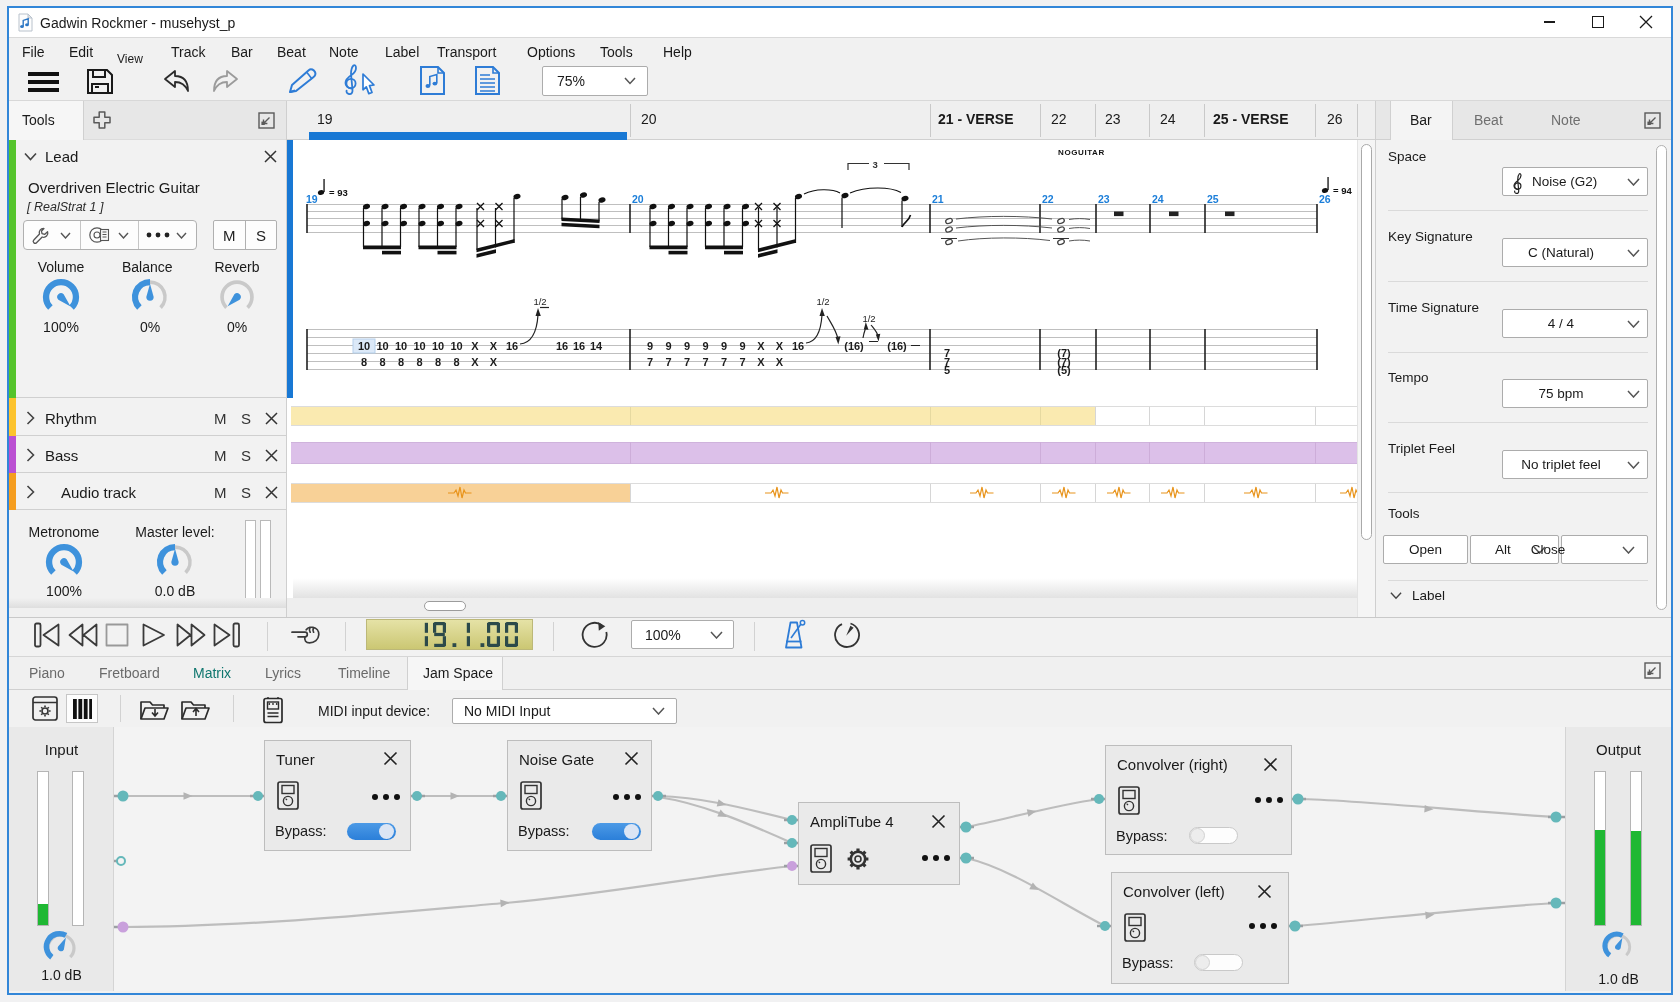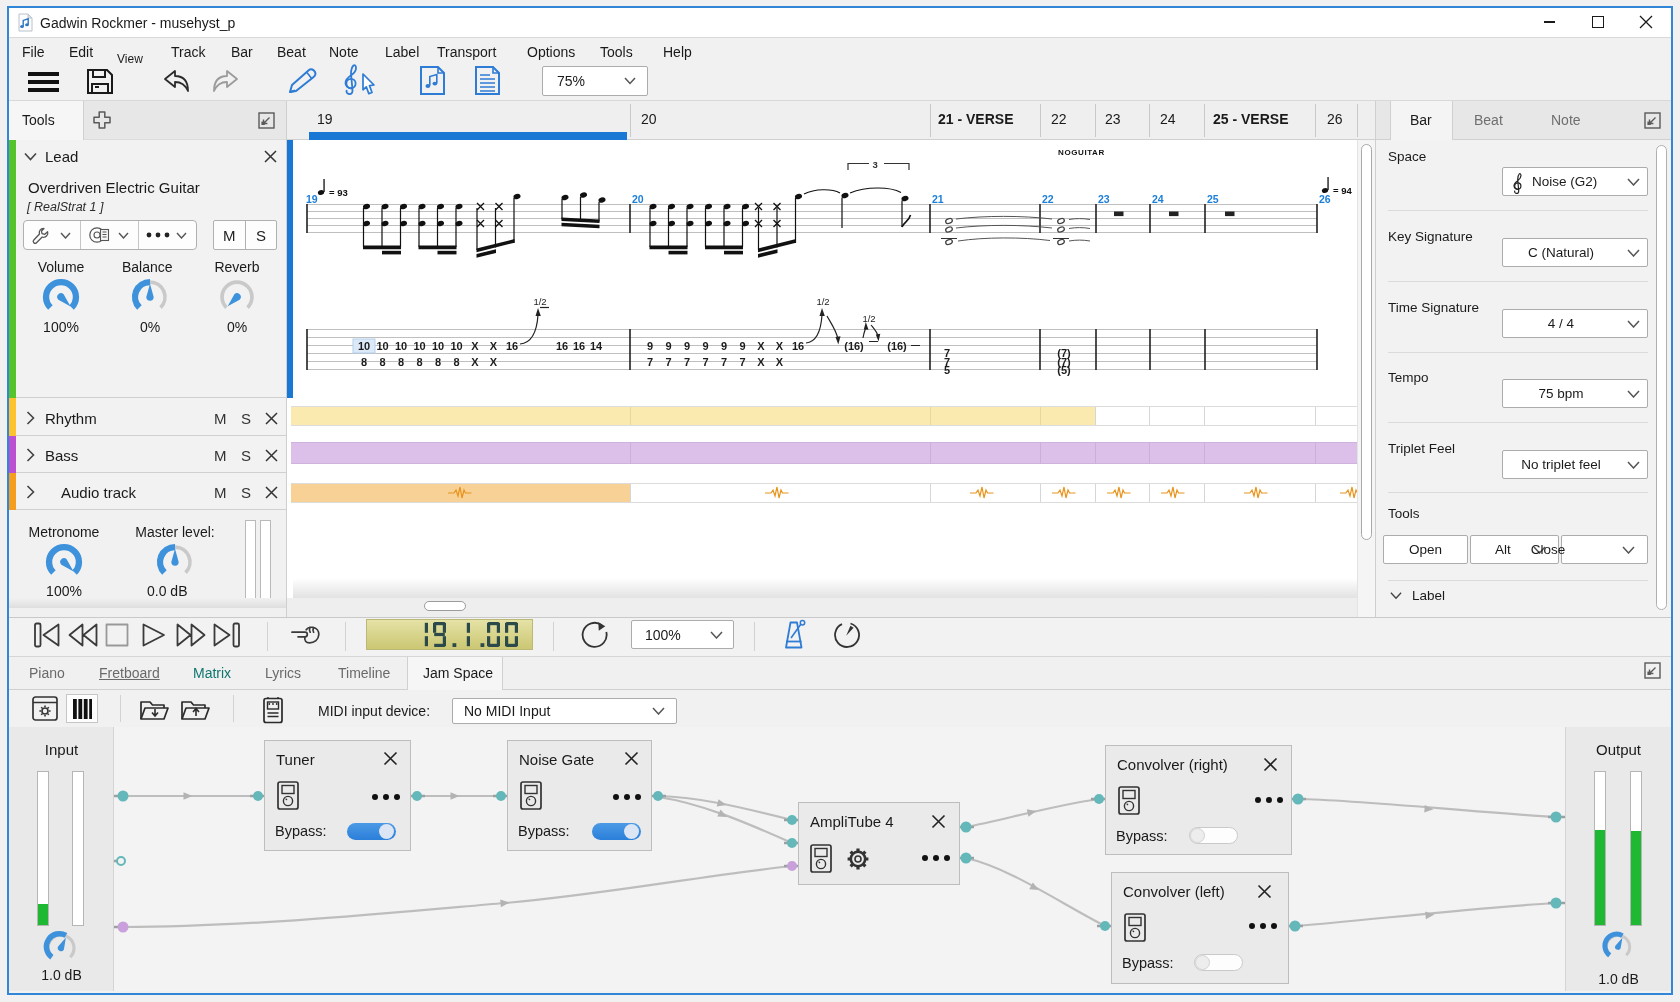--- a/index.html
+++ b/index.html
@@ -237,21 +237,21 @@
   <svg class="abs" style="left:41px;top:539px;" width="46" height="46" viewBox="0 0 40 40">
     <path d="M10.8 29.2 A13 13 0 1 1 29.2 29.2" fill="none" stroke="#3e92dc" stroke-width="5.5"></path>
     <path d="M17.7 22.3 A3.2 3.2 0 1 1 22.3 17.7 L28.3 28.3 Z" fill="#3e92dc"></path>
   </svg>
   <svg class="abs" style="left:152px;top:539px;" width="46" height="46" viewBox="0 0 40 40">
     <path d="M20 7 A13 13 0 0 1 29.2 29.2" fill="none" stroke="#c9c9c9" stroke-width="3.2"></path>
     <path d="M10.8 29.2 A13 13 0 0 1 20 7" fill="none" stroke="#3e92dc" stroke-width="5.5"></path>
     <path d="M23.2 20 A3.2 3.2 0 1 1 16.8 20 L20 8.5 Z" fill="#3e92dc"></path>
   </svg>
   <div class="lbl" style="left:36px;top:583px;width:56px;text-align:center;font-size:14px;">100%</div>
-  <div class="lbl" style="left:147px;top:583px;width:56px;text-align:left;font-size:14px;">0.0 dB</div>
+  <div class="lbl" style="left:147px;top:583px;width:56px;text-align:center;font-size:14px;">0.0 dB</div>
   <div class="abs" style="left:245px;top:520px;width:11px;height:94px;background:#fff;border:1px solid #b9b9b9;box-sizing:border-box;"></div>
   <div class="abs" style="left:260px;top:520px;width:11px;height:94px;background:#fff;border:1px solid #b9b9b9;box-sizing:border-box;"></div>
   <div class="abs" style="left:9px;top:598px;width:277px;height:10px;background:linear-gradient(#f1f1f1,#dedede);"></div>
   <div class="abs" style="left:9px;top:608px;width:277px;height:9px;background:#f0f0f0;"></div>
 
   <div class="abs" style="left:287px;top:101px;width:1088px;height:39px;background:#efefef;border-bottom:1px solid #d0d0d0;box-sizing:border-box;"></div>
   <div class="abs" style="left:630px;top:104px;width:1px;height:33px;background:#c9c9c9;"></div>
   <div class="abs" style="left:930px;top:104px;width:1px;height:33px;background:#c9c9c9;"></div>
   <div class="abs" style="left:1040px;top:104px;width:1px;height:33px;background:#c9c9c9;"></div>
   <div class="abs" style="left:1095px;top:104px;width:1px;height:33px;background:#c9c9c9;"></div>
@@ -683,21 +683,21 @@
     <circle cx="20.5" cy="3.8" r="2.2" fill="none" stroke="#2e7cd6" stroke-width="1.5"></circle>
   </svg>
 
   <svg class="abs" style="left:833px;top:621px;" width="28" height="28" viewBox="0 0 28 28">
     <path d="M17.5 2.5 A12 12 0 1 1 9 3.1" fill="none" stroke="#333" stroke-width="1.8"></path>
     <path d="M13.2 14.8 L17.4 4.8 L20.6 6.8 Z" fill="#333"></path>
   </svg>
 
   <div class="abs" style="left:407px;top:657px;width:96px;height:33px;background:#f6f6f6;border-left:1px solid #d0d0d0;border-right:1px solid #d0d0d0;box-sizing:border-box;"></div>
   <div class="lbl" style="left:29px;top:665px;font-size:14px;color:#6a6a6a;">Piano</div>
-  <div class="lbl" style="left:99px;top:665px;font-size:14px;color:#6a6a6a;text-decoration:underline;">Fretboard</div>
+  <div class="lbl" style="left:99px;top:665px;font-size:14px;color:#6a6a6a;">Fretboard</div>
   <div class="lbl" style="left:193px;top:665px;font-size:14px;color:#0f766e;">Matrix</div>
   <div class="lbl" style="left:265px;top:665px;font-size:14px;color:#6a6a6a;">Lyrics</div>
   <div class="lbl" style="left:338px;top:665px;font-size:14px;color:#6a6a6a;">Timeline</div>
   <div class="lbl" style="left:423px;top:665px;font-size:14px;">Jam Space</div>
   <svg class="abs" style="left:1644px;top:662px;" width="17" height="17" viewBox="0 0 17 17">
     <rect x="1" y="1" width="15" height="15" fill="none" stroke="#5a5a5a" stroke-width="1.4"></rect>
     <path d="M11.5 5.5 L5.5 11.5 M5.5 7.6 V11.5 H9.4" fill="none" stroke="#5a5a5a" stroke-width="1.4"></path>
     <rect x="3.4" y="9.6" width="3.4" height="3.4" fill="#5a5a5a"></rect>
   </svg>
 

